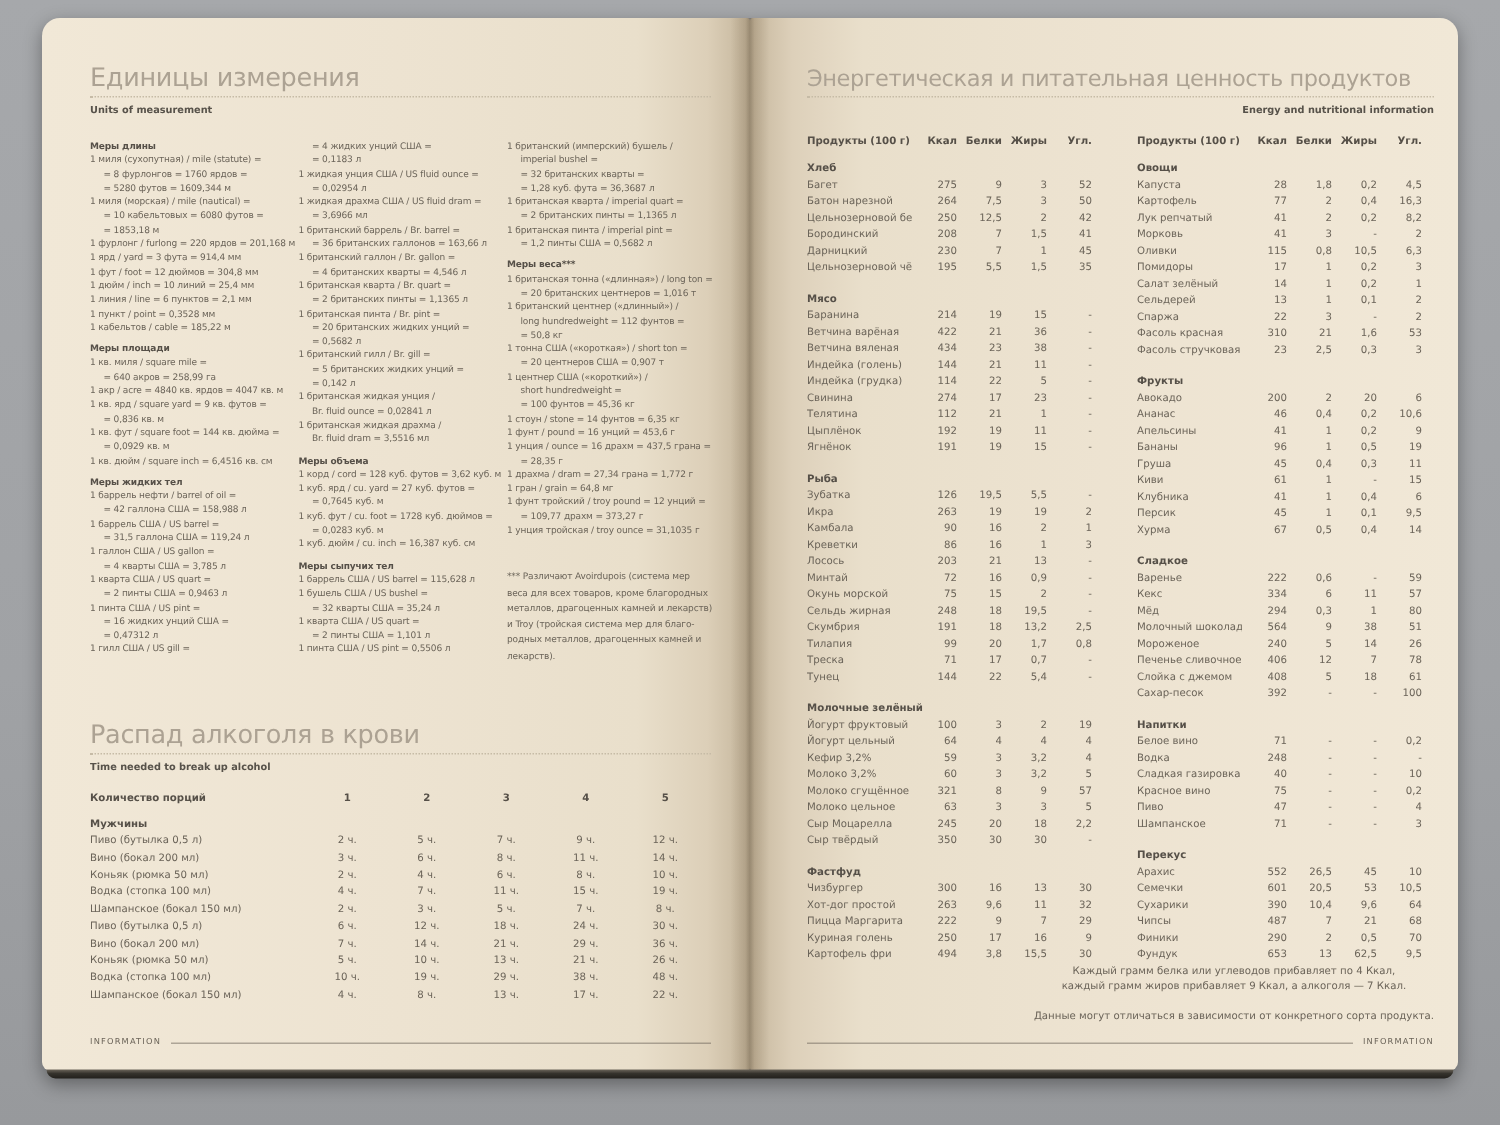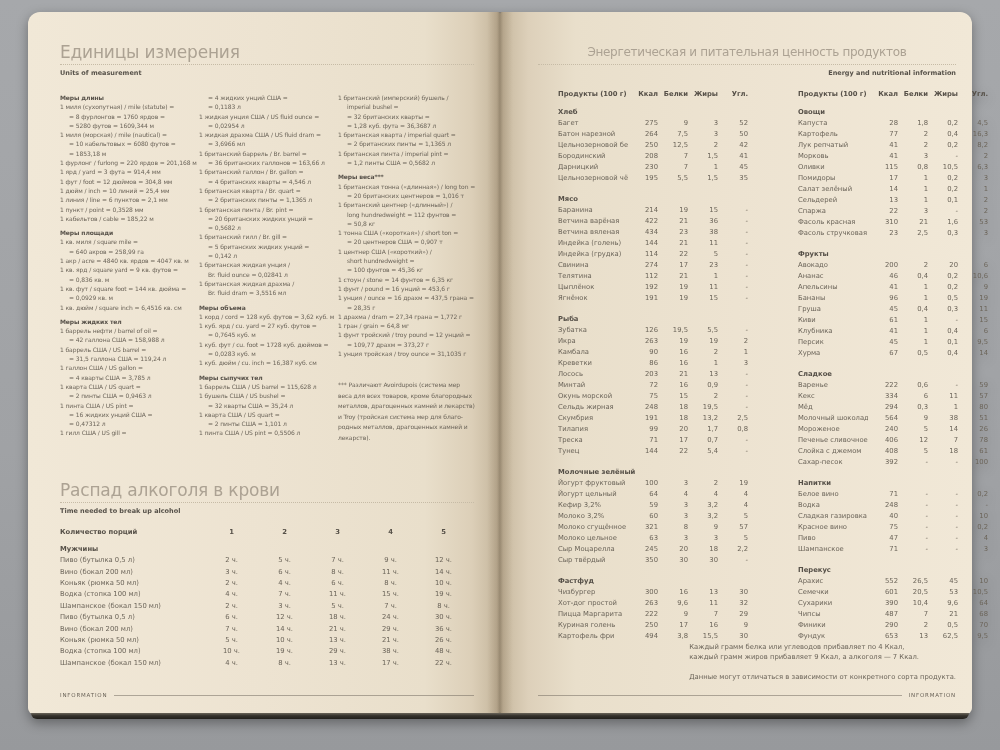--- a/index.html
+++ b/index.html
@@ -18,21 +18,21 @@
   .crease{position:absolute;left:50%;top:0;width:26px;height:702px;transform:translateX(-50%);
     background:linear-gradient(90deg,rgba(90,70,45,0) 0%,rgba(90,70,45,0.18) 38%,rgba(60,45,25,0.32) 50%,rgba(90,70,45,0.18) 62%,rgba(90,70,45,0) 100%);}
   .bottom-edge{position:absolute;left:3px;right:3px;top:701px;height:6px;
     background:linear-gradient(180deg,#6b655a 0%,#35322c 45%,#22201c 100%);
     border-radius:0 0 8px 8px;}
   .content{position:absolute;top:0;bottom:0;box-sizing:border-box;}
   .page.left .content{left:0;right:0;padding:30px 26px 0 32px;}
   .page.right .content{left:0;right:0;padding:30px 16px 0 38px;}
 
   .sec-title{font-size:17px;line-height:20px;color:#aca293;letter-spacing:-0.2px;white-space:nowrap;}
-  .sec-title.rt{font-size:12px;text-align:center;letter-spacing:-0.3px;}
+  .sec-title.rt{font-size:15px;text-align:left;letter-spacing:-0.3px;}
   .title-rule{border-bottom:1px dotted #c6bba6;margin-top:2px;}
   .sec-sub{font-size:6.5px;font-weight:bold;color:#57524a;margin-top:4px;}
   .sec-sub.rt{text-align:right;}
 
   
   .units-cols{display:flex;gap:7px;margin-top:16px;}
   .ucol{width:132px;font-size:6px;line-height:9.3px;color:#6b6459;letter-spacing:-0.1px;white-space:nowrap;}
   .u.h{font-weight:bold;color:#565048;}
   .u.i{padding-left:9px;}
   .u.g{height:5px;}
@@ -43,29 +43,29 @@
   .alc{margin-top:37px;}
   .alc-table{margin-top:12px;}
   .alc-row{display:flex;font-size:6.8px;line-height:11.4px;color:#6b6459;white-space:nowrap;}
   .alc-row .c0{width:145px;}
   .alc-row .cn{width:53px;text-align:center;}
   .alc-row.alc-header{font-weight:bold;color:#565048;margin-bottom:5px;}
   .alc-group{font-size:6.8px;line-height:11.4px;font-weight:bold;color:#565048;}
 
   
   .food-groups{display:flex;gap:30px;margin-top:12px;}
-  .fgroup{width:190px;margin-left:20px;}
+  .fgroup{width:190px;}
   .f-row{display:flex;font-size:6.8px;line-height:11px;color:#6b6459;white-space:nowrap;}
   .f-row .fname{flex:1;overflow:hidden;}
   .f-row .v{width:30px;text-align:right;}
   .f-row.f-head{font-weight:bold;color:#565048;margin-bottom:7px;}
   .f-sec{font-size:6.8px;line-height:11px;font-weight:bold;color:#565048;}
   .f-gap{height:10px;}
 
-  .footnotes{position:absolute;right:16px;bottom:32px;text-align:left;
+  .footnotes{position:absolute;right:16px;bottom:32px;text-align:center;
     font-size:6.8px;line-height:10.5px;color:#6b6459;}
   .fn-gap{height:9px;}
 
   .footer{position:absolute;left:32px;right:26px;bottom:16px;display:flex;align-items:center;gap:7px;
     font-size:5.5px;letter-spacing:0.8px;color:#6b6459;}
   .page.right .footer{left:38px;right:16px;}
   .footer .line{flex:1;border-bottom:1px solid rgba(107,100,89,0.5);height:0;}
 </style>
 </head>
 <body>

